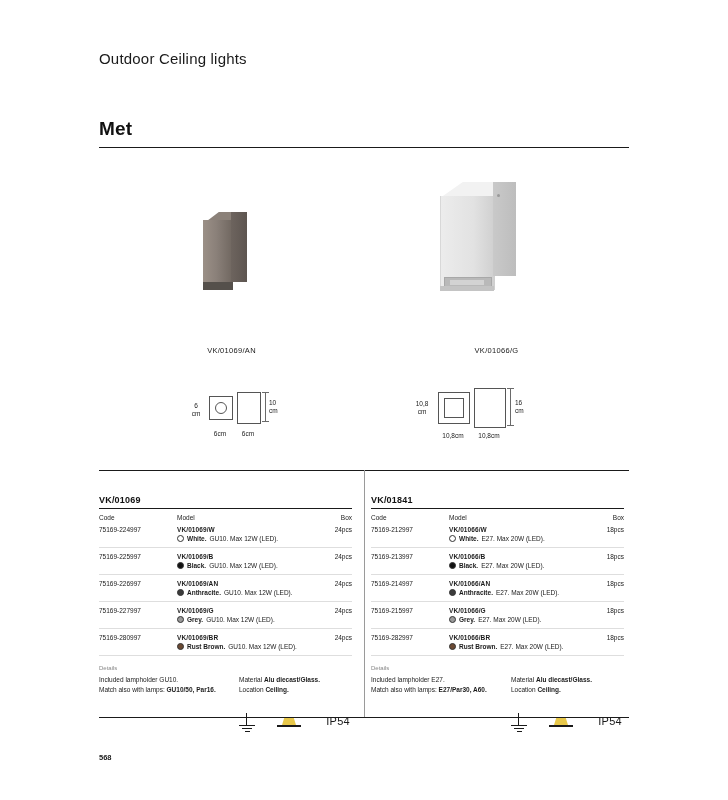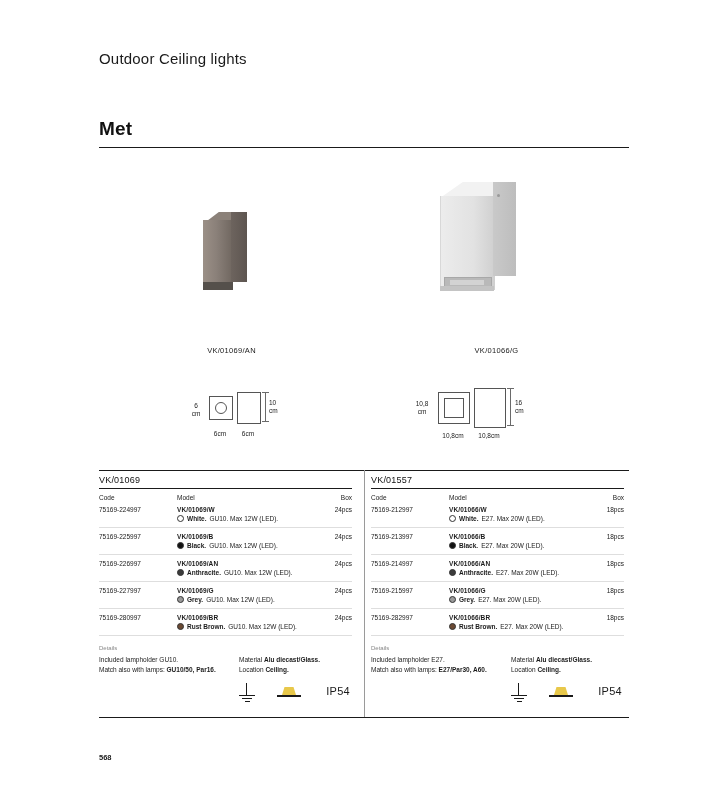--- a/index.html
+++ b/index.html
@@ -231,26 +231,27 @@
   .tbl {
     position: absolute;
     top: 470px;
     width: 253px;
   }
   .tbl.left { left: 99px; }
   .tbl.right { left: 371px; }
 
   .tbl-title {
     font-size: 9px;
-    font-weight: 400;
+    font-weight: 700;
     color: #111;
     padding-top: 5px;
     padding-bottom: 3px;
     border-bottom: 1px solid #1a1a1a;
     letter-spacing: 0.2px;
+    margin-top: 20px;
   }
   .tbl-head {
     display: flex;
     font-size: 6.5px;
     color: #1a1a1a;
     padding-top: 5px;
   }
   .col-code { width: 78px; }
   .col-model { flex: 1; }
   .col-box { width: 34px; text-align: right; }
@@ -298,21 +299,21 @@
     padding-top: 4px;
     color: #1a1a1a;
   }
   .details-col1 { width: 140px; }
   .details-col2 { flex: 1; }
   .details-body b { font-weight: 700; }
 
   .icons-row {
     position: relative;
     height: 36px;
-    margin-top: 2px;
+    margin-top: 12px;
   }
   .ip-label {
     position: absolute;
     right: 2px;
     top: 8px;
     font-size: 11px;
     font-weight: 400;
     color: #1a1a1a;
     letter-spacing: 0.3px;
   }
@@ -529,21 +530,21 @@
       </div>
       <div class="icon-lamp">
         <div class="base"></div>
           <div class="shade"></div>
       </div>
       <div class="ip-label">IP54</div>
     </div>
   </div>
 
   <div class="tbl right">
-    <div class="tbl-title">VK/01557</div>
+    <div class="tbl-title">VK/01841</div>
     <div class="tbl-head">
       <div class="col-code">Code</div>
       <div class="col-model">Model</div>
       <div class="col-box">Box</div>
     </div>
 
     <div class="row">
       <div class="col-code">75169-212997</div>
       <div class="col-model">
         <div class="m-name">VK/01066/W</div>

